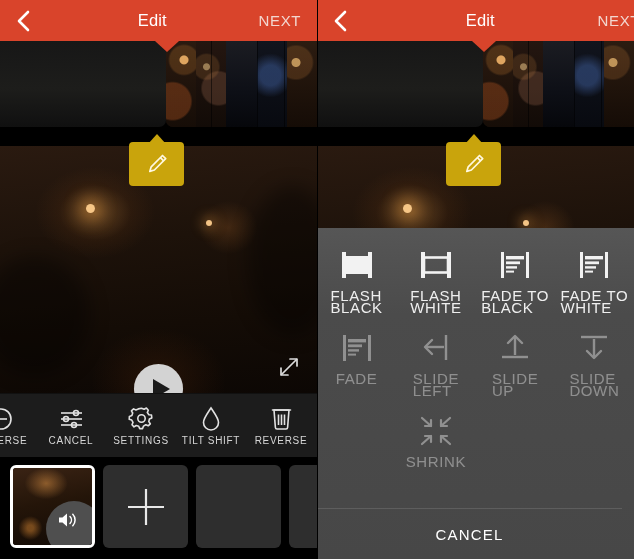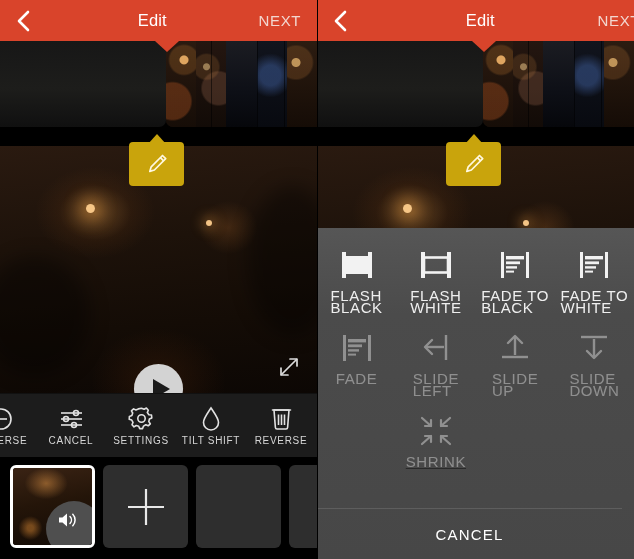--- a/index.html
+++ b/index.html
@@ -412,21 +412,21 @@
               <svg width="38" height="32" viewBox="0 0 38 32">
                 <line x1="6" y1="5" x2="32" y2="5" stroke="#f2f2f2" stroke-width="2.4"></line>
                 <line x1="19" y1="7" x2="19" y2="26" stroke="#f2f2f2" stroke-width="2.4"></line>
                 <polyline points="12,19 19,26 26,19" fill="none" stroke="#f2f2f2" stroke-width="2.4" stroke-linecap="round" stroke-linejoin="round"></polyline>
               </svg>
             </div>
             <div class="tc-lb">SLIDE<br>DOWN</div>
           </div>
         </div>
 
-        <div class="grow-row" style="margin-top:11px;margin-left:79.25px;text-decoration:underline;">
+        <div class="grow-row" style="margin-top:11px;margin-left:79.25px;">
           <div class="tcell dim">
             <div class="tc-ic">
               <svg width="38" height="34" viewBox="0 0 38 34">
                 <g stroke="#f2f2f2" stroke-width="2.2" stroke-linecap="round" stroke-linejoin="round" fill="none">
                   <line x1="5" y1="4" x2="14" y2="12"></line>
                     <polyline points="14,6 14,12 8,12"></polyline>
                   <line x1="33" y1="4" x2="24" y2="12"></line>
                     <polyline points="24,6 24,12 30,12"></polyline>
                   <line x1="5" y1="30" x2="14" y2="22"></line>
                     <polyline points="14,28 14,22 8,22"></polyline>

